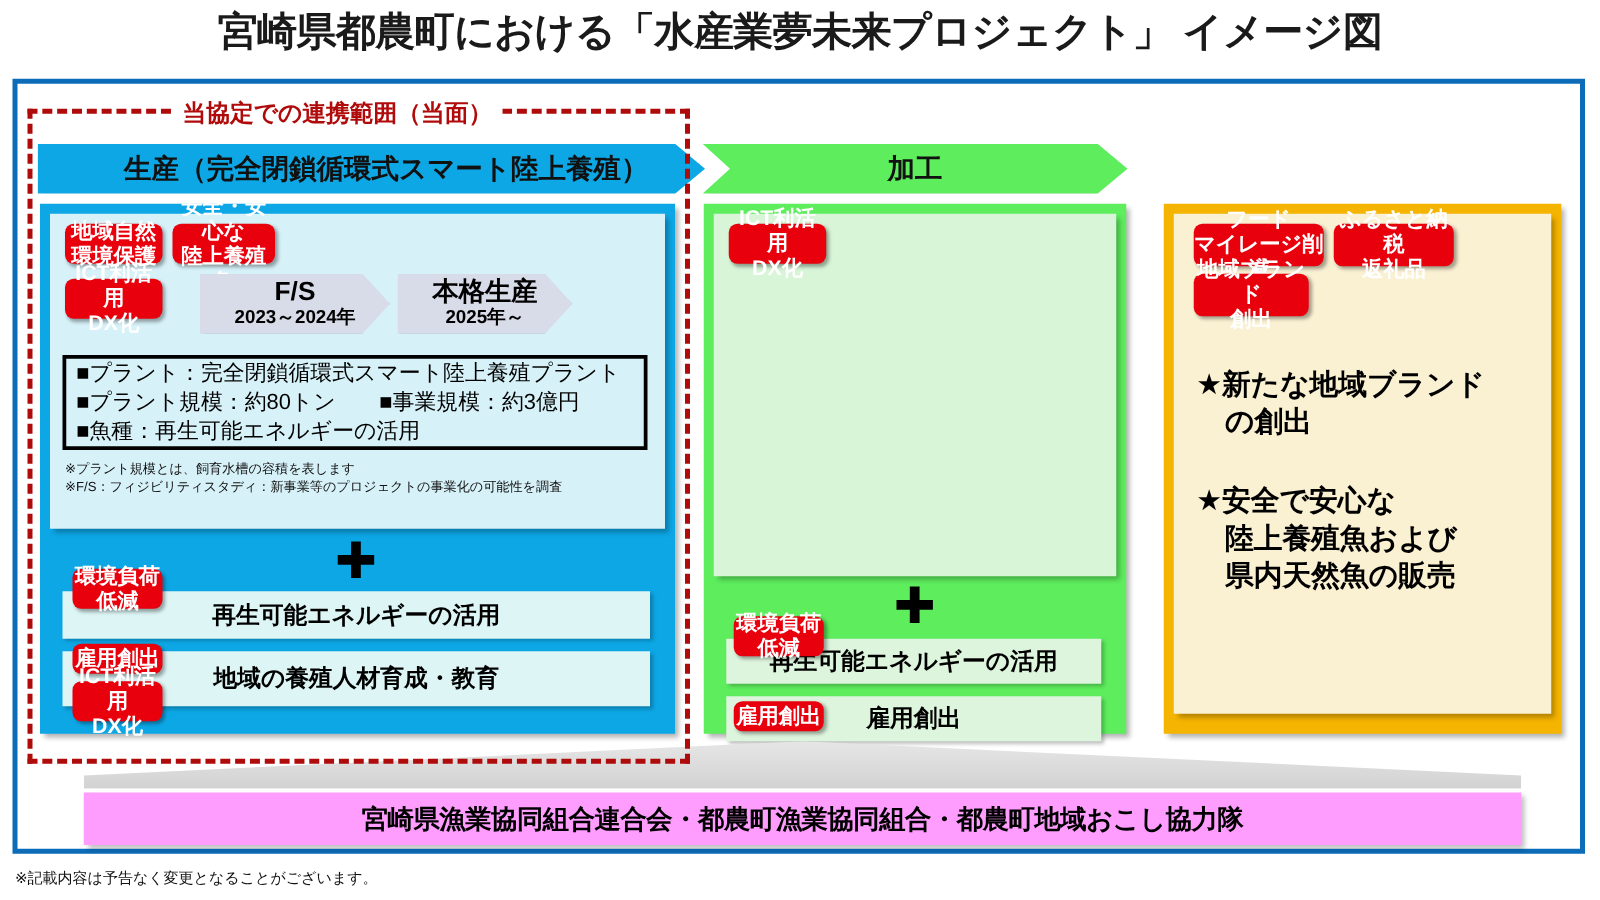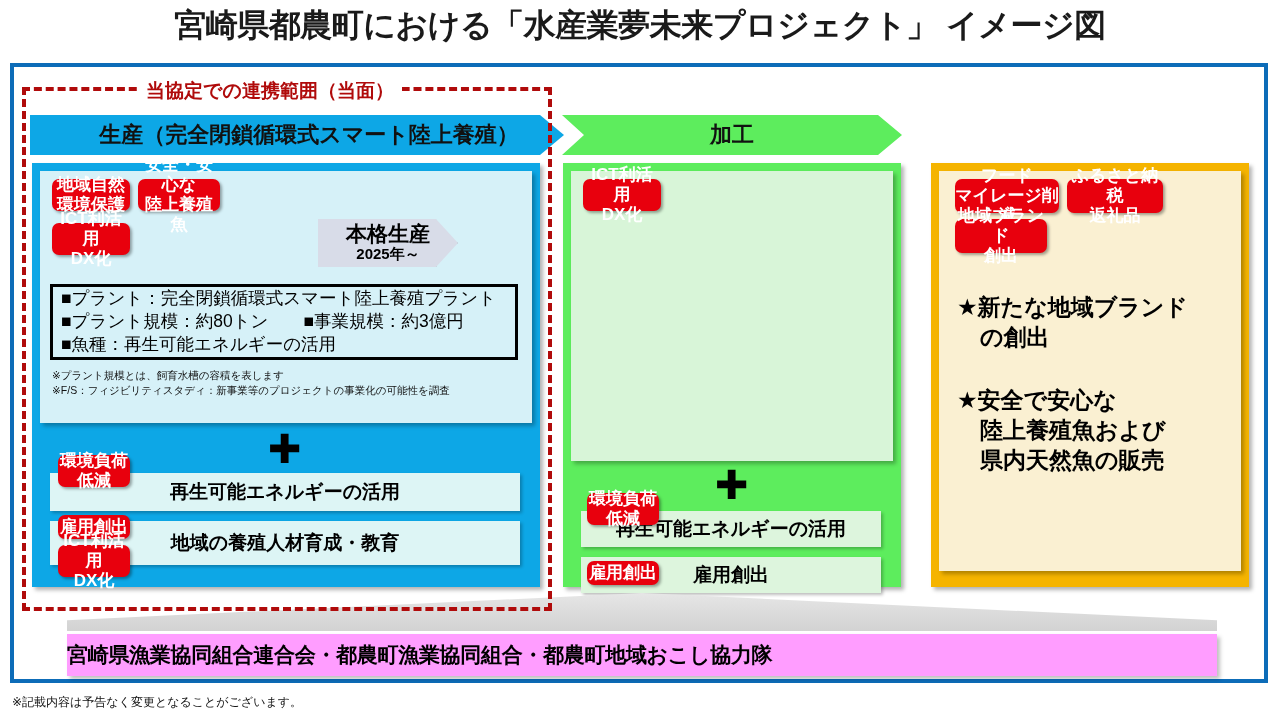--- a/index.html
+++ b/index.html
@@ -118,21 +118,21 @@
     background:linear-gradient(180deg,#e6e6e6,#d2d2d2);
     clip-path:polygon(50% 0,100% 72%,100% 100%,0 100%,0 72%);
   }
   .wedge-label{
     position:absolute;left:560px;top:632px;width:180px;text-align:left;
     font-size:18px;font-weight:bold;color:#0f172a;
   }
 
   .pink-bar{
     position:absolute;left:67px;top:634px;width:1150px;height:42px;
-    background:#ff9dff;display:flex;align-items:center;justify-content:flex-start;
+    background:#ff9dff;display:flex;align-items:center;justify-content:center;
     box-shadow:3px 3px 4px rgba(0,0,0,0.25);
   }
   .pink-bar span{font-size:21px;font-weight:bold;color:#000;letter-spacing:-0.3px;}
 
   .footnote{position:absolute;left:12px;top:694px;font-size:12px;color:#111;}
 </style>
 </head>
 <body>
 
 <div class="page">
@@ -148,20 +148,24 @@
   <div class="col-body" id="body-prod">
 
     <div class="inner-card" id="prod-card">
       <div class="tag" style="left:12px;top:8px;width:78px;height:32px;">地域自然
 環境保護</div>
       <div class="tag" style="left:98px;top:8px;width:82px;height:32px;">安全・安心な
 陸上養殖魚</div>
       <div class="tag" style="left:12px;top:52px;width:78px;height:32px;">ICT利活用
 DX化</div>
 
+      <div class="phase" style="left:120px;top:48px;width:152px;height:48px;">
+        <div class="l1">F/S</div>
+        <div class="l2">2023～2024年</div>
+      </div>
       <div class="phase" style="left:278px;top:48px;width:140px;height:48px;">
         <div class="l1">本格生産</div>
         <div class="l2">2025年～</div>
       </div>
 
       <div class="detail-box" style="left:10px;top:113px;width:468px;height:76px;">
         <div class="line">■プラント：完全閉鎖循環式スマート陸上養殖プラント</div>
         <div class="line">■プラント規模：約80トン　　■事業規模：約3億円</div>
         <div class="line">■魚種：再生可能エネルギーの活用</div>
       </div>

